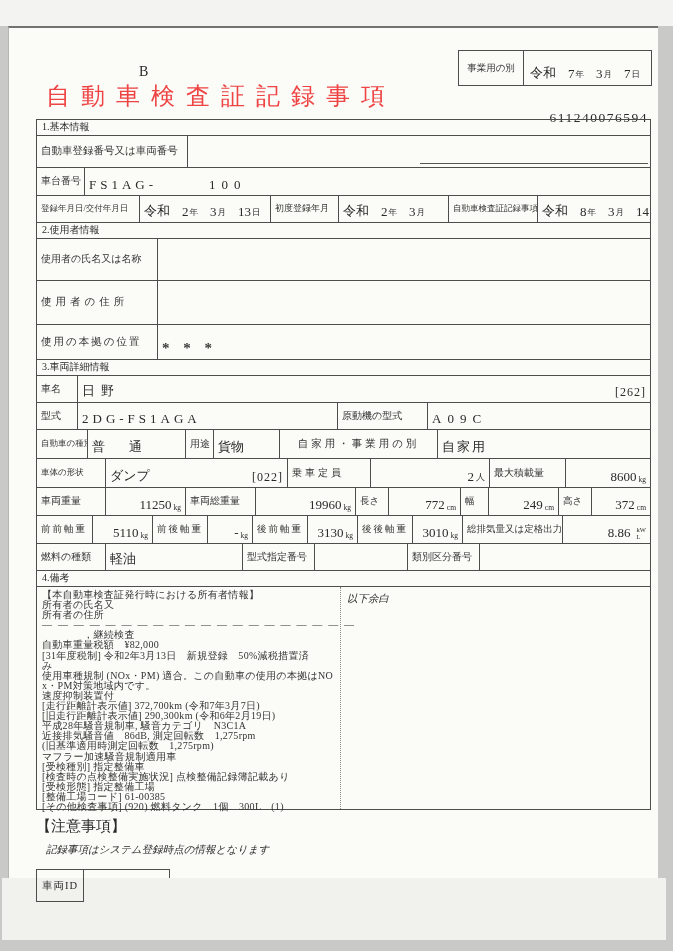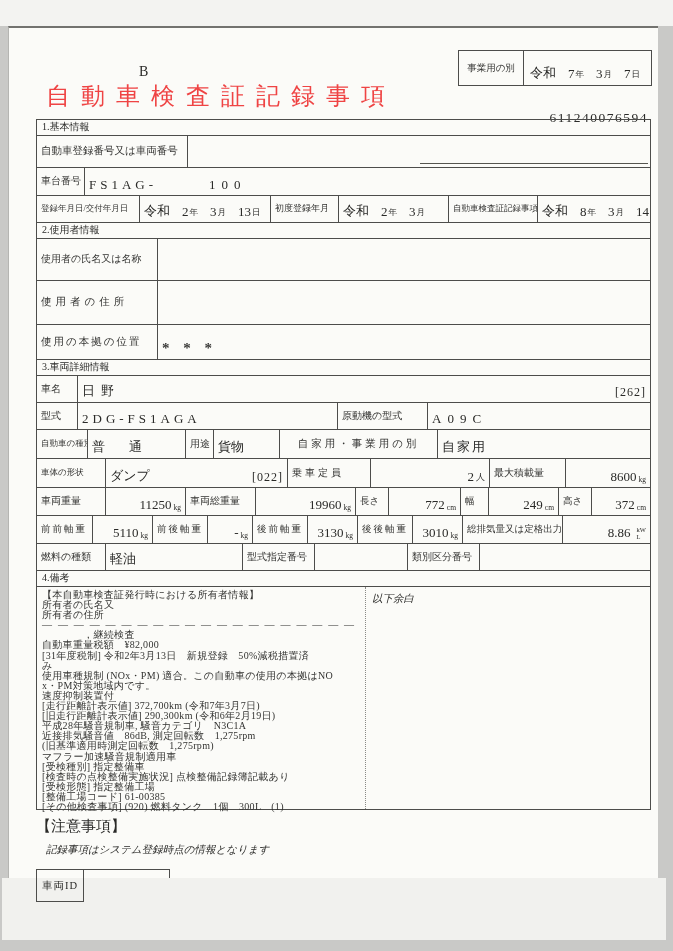--- a/index.html
+++ b/index.html
@@ -46,21 +46,21 @@
 
   
   .ls2{letter-spacing:2px;} .ls3{letter-spacing:3px;} .ls4{letter-spacing:4px;}
   .ls6{letter-spacing:6px;} .ls24{letter-spacing:24px;}
   .chassis-gap{margin-left:52px;}
   .sm85{font-size:8.5px;} .sm9{font-size:9px;}
   .code{font-size:12px;letter-spacing:1px;}
   .stars{font-size:15px;letter-spacing:5px;font-weight:bold;color:#3a3a38;}
 
   
-  .rem{display:flex;height:222px;gap:25px;}
+  .rem{display:flex;height:222px;}
   .rem-left{width:303px;padding:3px 2px 0 5px;box-sizing:border-box;}
   .rem-right{flex:1;border-left:1px dotted #8a8a86;padding:5px 6px;font-size:10.5px;box-sizing:border-box;font-style:italic;}
   .rl{font-size:10px;line-height:10.1px;white-space:pre;letter-spacing:0.3px;color:#333331;}
 
   
   .notice{margin-top:7px;}
   .notice .h{font-size:15px;}
   .notice .t{font-size:10.5px;margin:7px 0 0 10px;font-style:italic;}
   .vid{margin-top:12px;display:flex;align-items:flex-start;}
   .vid .lab-cell{width:48px;height:33px;border:1px solid #4d4d4b;font-size:10.5px;display:flex;align-items:center;justify-content:center;letter-spacing:1px;box-sizing:border-box;}

